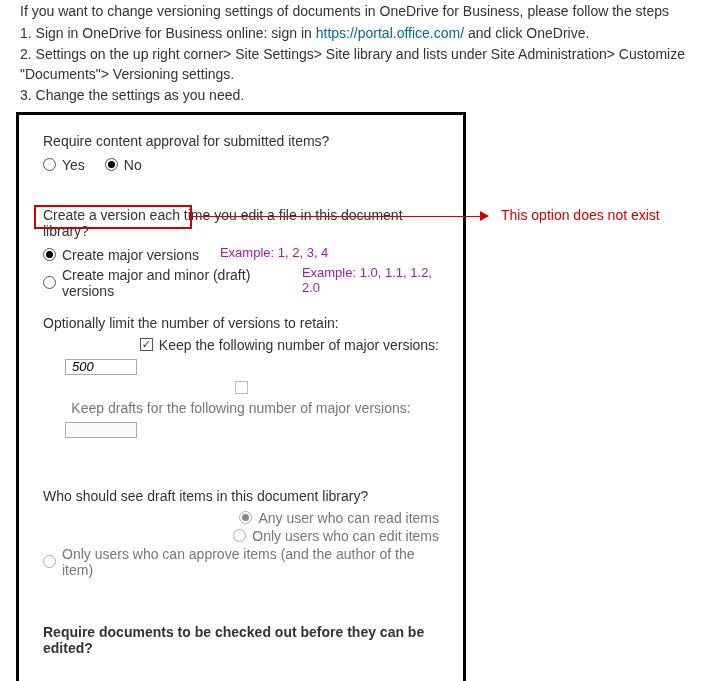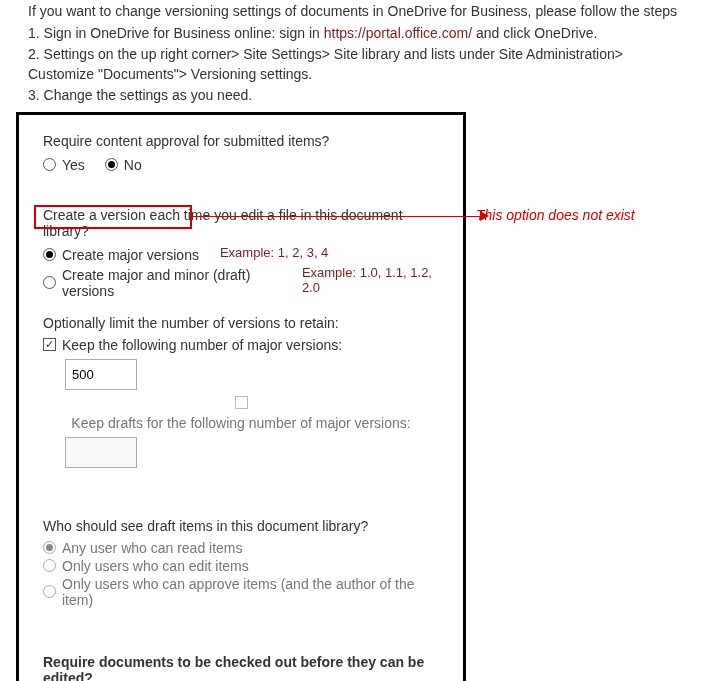--- a/index.html
+++ b/index.html
@@ -6,37 +6,37 @@
     body {
       margin: 0;
       padding: 0;
       font-family: "Segoe UI", Arial, sans-serif;
       font-size: 14px;
       color: #333;
       background: #fff;
       width: 707px;
       position: relative;
     }
-    .intro { padding: 0 28px; }
+    .intro { padding: 0 20px; }
     .intro p { margin: 2px 0; line-height: 1.4; }
-    a { color: #7f1d1d; text-decoration: none; }
+    a { color: #0369a1; text-decoration: none; }
     .panel {
       border: 3px solid #000;
       margin: 6px 16px 16px 16px;
       padding: 18px 24px 24px 24px;
       width: 450px;
       position: relative;
     }
     .section { margin-bottom: 32px; }
     .section:last-child { margin-bottom: 0; }
     .q { margin: 0 0 6px 0; color: #333; }
     .options { margin-left: 0; }
-    .opt-row { display: flex; align-items: center; gap: 6px; margin: 2px 0; }
+    .opt-row { display: flex; align-items: center; gap: 6px; margin: 2px 0; justify-content: flex-end; }
     .opt-col { display: flex; }
-    .opt-col .example { color: #7f1d1d; margin-left: 21px; font-size: 13px; }
+    .opt-col .example { color: #a21caf; margin-left: 21px; font-size: 13px; }
     .radio {
       width: 13px; height: 13px;
       border: 1px solid #555;
       border-radius: 50%;
       display: inline-flex;
       align-items: center;
       justify-content: center;
       flex-shrink: 0;
     }
     .radio.selected::after {
@@ -58,26 +58,27 @@
     }
     .checkbox.checked::after {
       content: "✓";
       font-size: 11px;
       line-height: 1;
       color: #333;
     }
     .checkbox.disabled { border-color: #bbb; }
     .num-input {
       width: 72px;
-      height: 31px;
+      height: 16px;
       border: 1px solid #aaa;
       padding: 2px 6px;
       font-size: 13px;
       margin-top: 4px;
       margin-left: 22px;
+      font-style: italic;
     }
     .num-input.empty { color: transparent; }
     .label-disabled { color: #777; }
     .inline-options { display: flex; gap: 90px; }
     .redbox {
       position: absolute;
       border: 2px solid #d40000;
       pointer-events: none;
     }
     .arrow-line {
@@ -182,13 +183,13 @@
   <div class="section" style="margin-top:46px; margin-bottom:6px;font-weight:bold;">
     <p class="q">Require documents to be checked out before they can be edited?</p>
 
   </div>
 
 </div>
 
 <div class="redbox" style="left:34px; top:205px; width:158px; height:24px;"></div>
 <div class="arrow-line" style="left:192px; top:216px; width:290px;"></div>
 <div class="arrow-head" style="left:480px; top:211px;"></div>
-<div class="annot" style="left:476px; top:207px;font-style:italic;">This option does not exist</div>
+<div class="annot" style="left:501px; top:207px;">This option does not exist</div>
 
 </body></html>

